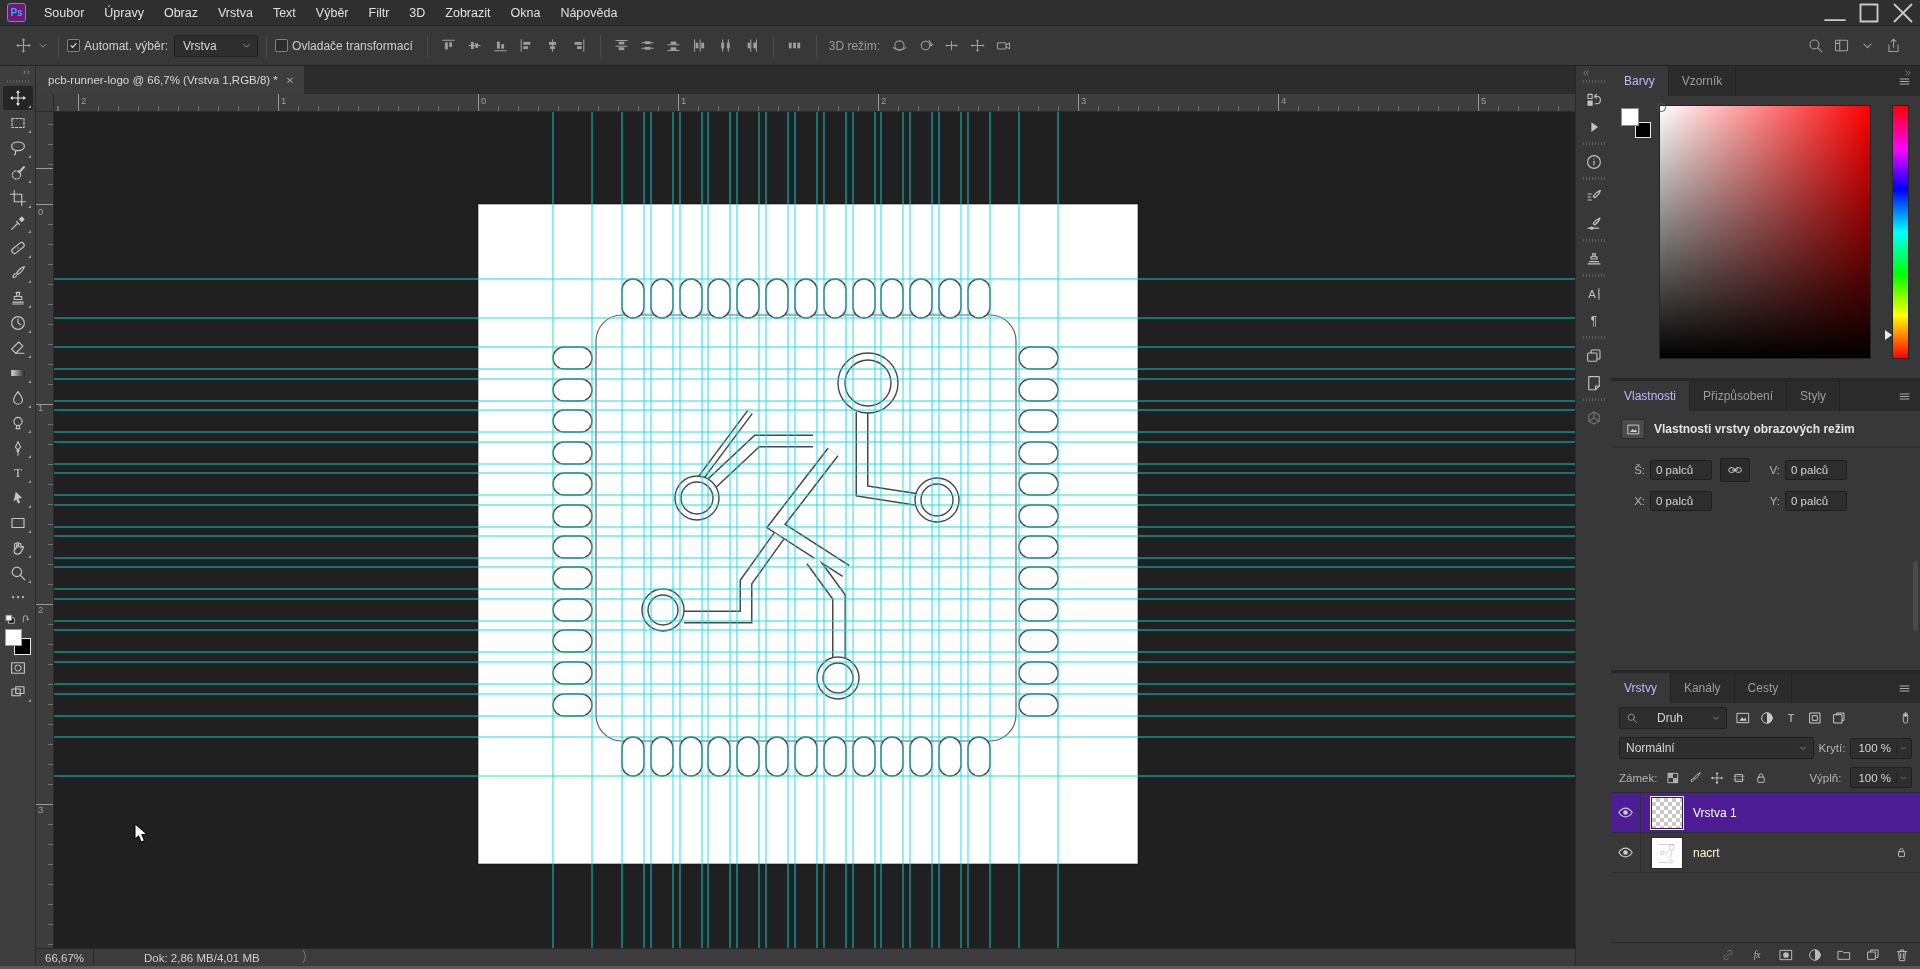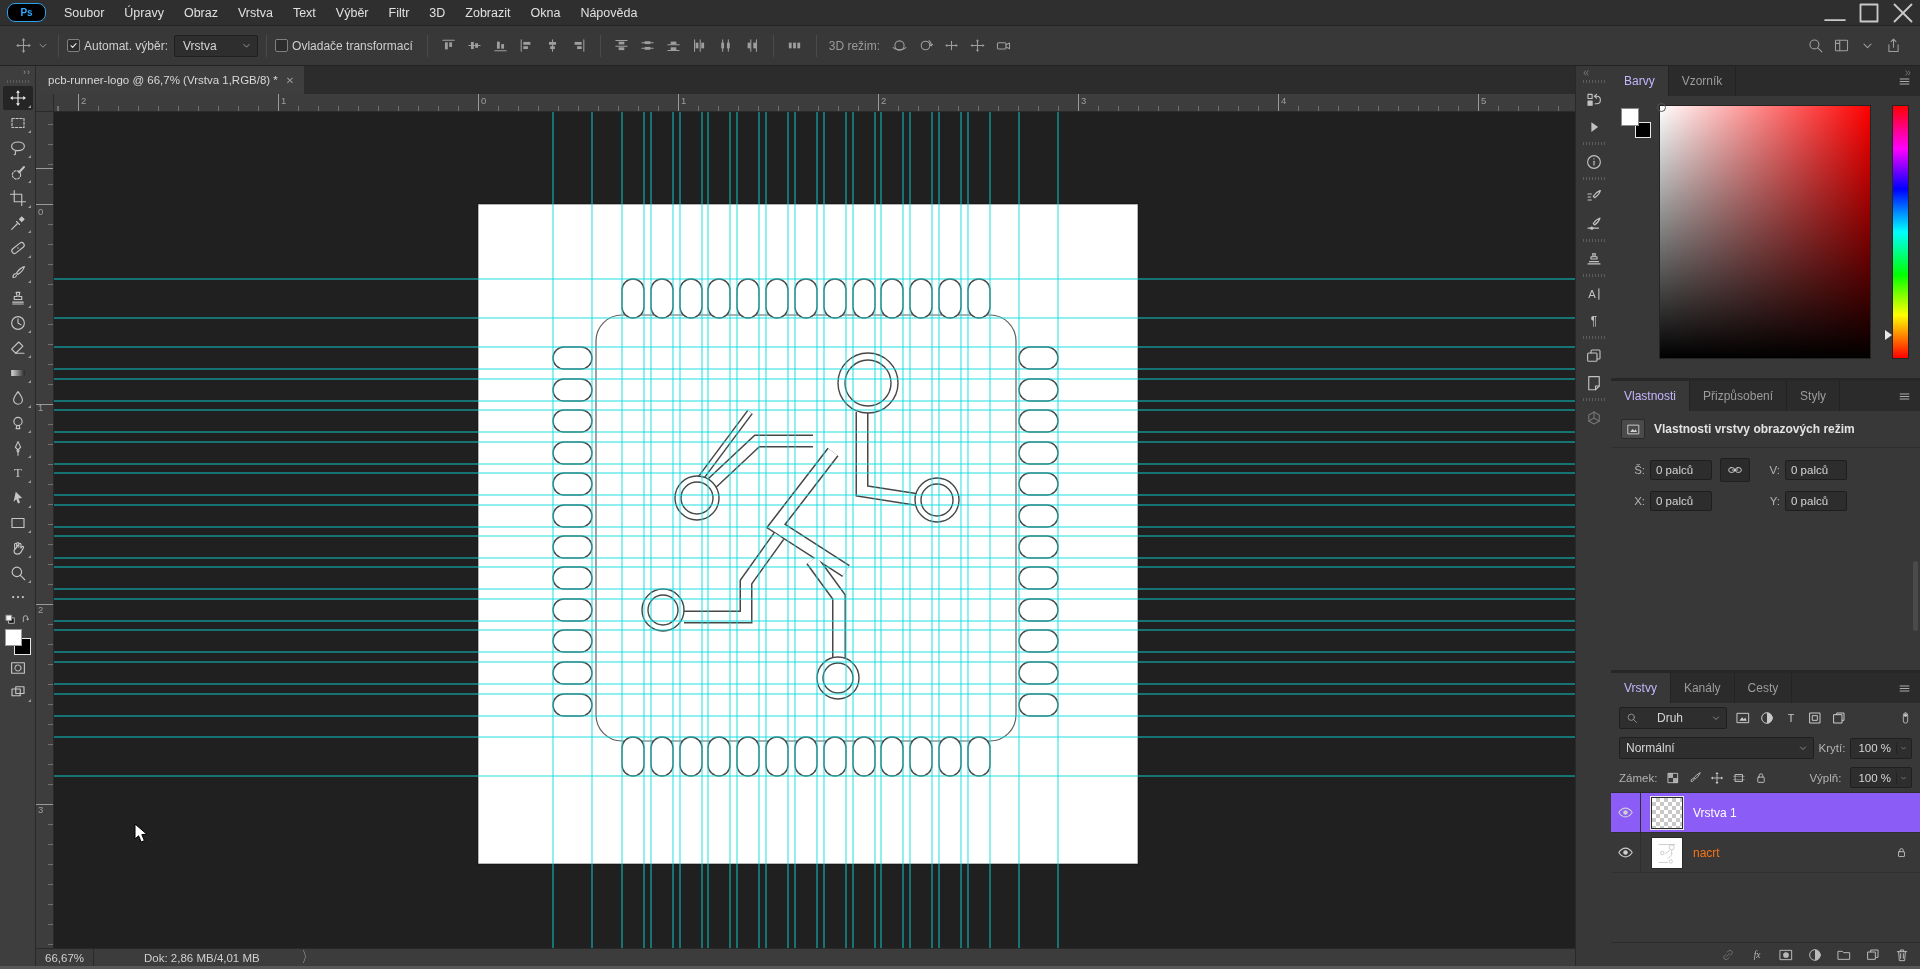--- a/index.html
+++ b/index.html
@@ -3,21 +3,21 @@
 <meta charset="utf-8">
 <style>
   html,body{margin:0;padding:0;background:#1a1a1a}
   *{box-sizing:border-box;user-select:none}
   .app{position:relative;width:1920px;height:969px;overflow:hidden;background:#323232;
        font-family:"Liberation Sans",sans-serif;color:#d6d6d6;font-size:12px}
 
   
   .menubar{position:absolute;top:0;left:0;right:0;height:26px;background:#2f2f2f;
            border-bottom:1px solid #242424;display:flex;align-items:center;z-index:6}
-  .pslogo{width:39px;height:19px;margin:0 8px 0 7px;border-radius:8px;background:#000000;
+  .pslogo{width:19px;height:19px;margin:0 8px 0 7px;border-radius:3px;background:#701a75;
           border:1px solid #2f9fe8;color:#31a8ff;font-size:10px;font-weight:bold;
           display:flex;align-items:center;justify-content:center}
   .mitem{padding:0 10px;height:26px;display:flex;align-items:center;color:#e0e0e0;font-size:12.5px;cursor:default}
   .winctrls{margin-left:auto;display:flex}
   .winctrl{width:34px;height:26px;display:flex;align-items:center;justify-content:center;color:#c9c9c9;font-size:11px}
 
   
   .optionsbar{position:absolute;top:26px;left:0;right:0;height:40px;background:#383838;
               border-bottom:1px solid #232323;display:flex;align-items:center;z-index:5;padding-left:10px}
   .odiv{width:1px;height:22px;background:#4a4a4a;margin:0 8px}
@@ -141,28 +141,28 @@
   .ltoggle .svgic{width:13px;height:20px}
   .blend{flex:1}
   .llab{color:#b3b3b3;font-size:11.5px;white-space:nowrap}
   .valbox{height:21px;background:#2e2e2e;border:1px solid #1f1f1f;border-radius:2px;display:flex;align-items:center;
     color:#d6d6d6;font-size:11.5px;padding:0 3px 0 7px}
   .valbox .svgic{width:12px;height:12px;color:#a8a8a8;margin-left:5px;border-left:1px solid #242424;padding-left:2px}
   .lockrow{gap:9px}
   .lockico{color:#c9c9c9}.lockico .svgic{width:14px;height:14px}
   .llist{flex:1;border-top:1px solid #2c2c2c;overflow:hidden;display:flex;flex-direction:column}
   .lrow{display:flex;align-items:center;height:40px;border-bottom:1px solid #303030;background:#383838;flex:none}
-  .lrow.selected{background:#8b5cf6}
+  .lrow.selected{background:#4c1d95}
   .leye{width:30px;align-self:stretch;display:flex;align-items:center;justify-content:center;
     border-right:1px solid #2f2f2f;color:#cfcfcf}
   .leye .svgic{width:17px;height:17px}
   .lthumb{width:32px;height:32px;margin:0 10px;border:1px solid #2a2a2a;background:#fff;overflow:hidden}
   .lthumb.checker{background:conic-gradient(#c8c8c8 25%,#fff 0 50%,#c8c8c8 0 75%,#fff 0);background-size:8px 8px}
   .lrow.selected .lthumb{box-shadow:0 0 0 1px #e8e8e8}
-  .lname{font-size:12px;color:#f97316}
+  .lname{font-size:12px;color:#fef9c3}
   .lrow.selected .lname{color:#fff}
   .llock{margin-left:auto;margin-right:12px;color:#cfcfcf}
   .llock .svgic{width:13px;height:13px}
   .lbottom{height:24px;border-top:1px solid #2c2c2c;display:flex;align-items:center;justify-content:flex-end;
     gap:13px;padding-right:10px;flex:none}
   .lbico{color:#b9b9b9}.lbico .svgic{width:16px;height:16px}
   .lbico.dim{color:#6f6f6f}
 </style>
 </head>
 <body>

